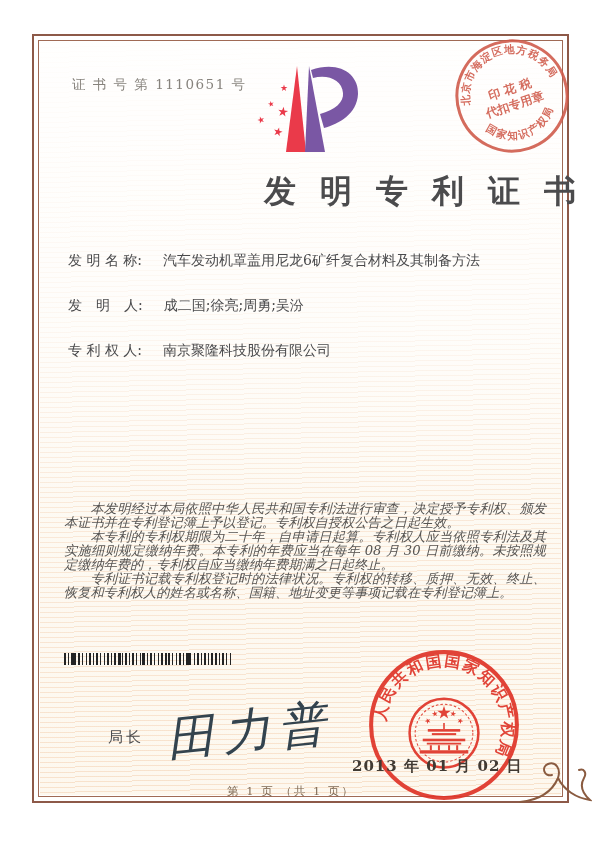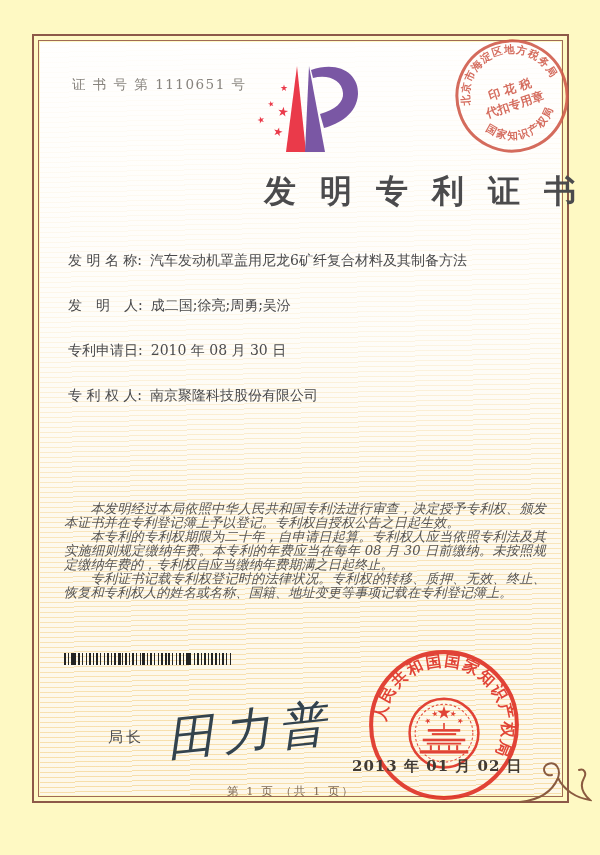--- a/index.html
+++ b/index.html
@@ -1,19 +1,19 @@
 <!DOCTYPE html>
 <html><head>
 <meta charset="utf-8">
 <style>
   * { margin:0; padding:0; box-sizing:border-box; }
   body { background:#e9e7e2; font-family:"DejaVu Serif","Liberation Serif",serif; }
   .page {
     position:relative; width:600px; height:855px; margin:0 auto;
-    background:#fef9c3; overflow:hidden;
+    background:#ffffff; overflow:hidden;
     box-shadow:0 0 6px rgba(0,0,0,.25);
   }
   
   .frame-outer { position:absolute; left:32px; top:34px; right:31px; bottom:52px;
     border:2.5px solid #8d5948; }
   .frame-inner { position:absolute; left:38px; top:40px; right:37px; bottom:58px;
     border:1px solid #a06a55; }
   
   .stripes { position:absolute; left:40px; top:42px; right:39px; bottom:60px;
     background:
@@ -23,21 +23,21 @@
   .cert-no { position:absolute; left:72px; top:76px; font-size:13.5px; color:#86827c;
     letter-spacing:1.5px; white-space:pre; }
   .logo { position:absolute; left:225px; top:58px; width:150px; height:110px; }
   .tax-stamp { position:absolute; left:452px; top:36px; width:120px; height:120px;
     opacity:.88; transform:rotate(-18deg); }
   .title { position:absolute; left:0; right:0; top:170px; text-align:right;
     font-size:32px; font-weight:600; color:#4b4b4d; letter-spacing:24px; text-indent:24px; }
   .fields { position:absolute; left:68px; right:52px; top:250px; font-size:14px; color:#4a4a4c; }
   .field-row { height:45px; line-height:20px; }
   .field-label { white-space:pre; }
-  .field-value { margin-left:8px;text-align:center; }
+  .field-value { margin-left:21px;text-align:center; }
   .body-text { position:absolute; left:64px; right:54px; top:502px;
     font-size:13.2px; line-height:14px; color:#565452; font-style:italic;
     text-align:justify; }
   .body-text p { text-indent:2em; }
   .barcode { position:absolute; left:64px; top:653px; width:168px; height:12px;
     background:
       repeating-linear-gradient(90deg, transparent 0 9px, #242424 9px 11px, transparent 11px 23px),
       repeating-linear-gradient(90deg, #242424 0 1.5px, transparent 1.5px 3.6px);
   }
   .signer { position:absolute; left:108px; top:728px; font-size:15px; color:#4b4b4d; letter-spacing:3px; }
@@ -95,23 +95,20 @@
   <div class="title">发明专利证书</div>
 
   <div class="fields">
     <div class="field-row">
       <span class="field-label">发 明 名 称:</span><span class="field-value">汽车发动机罩盖用尼龙6矿纤复合材料及其制备方法</span>
     </div>
     <div class="field-row">
       <span class="field-label">发　明　人:</span><span class="field-value">成二国;徐亮;周勇;吴汾</span>
     </div>
     <div class="field-row">
-      <span class="field-label">专利申请日:</span><span class="field-value">2010 年 08 月 30 日</span>
-    </div>
-    <div class="field-row">
       <span class="field-label">专 利 权 人:</span><span class="field-value">南京聚隆科技股份有限公司</span>
     </div>
   </div>
 
   <div class="body-text">
     <p>本发明经过本局依照中华人民共和国专利法进行审查，决定授予专利权、颁发本证书并在专利登记簿上予以登记。专利权自授权公告之日起生效。</p>
     <p>本专利的专利权期限为二十年，自申请日起算。专利权人应当依照专利法及其实施细则规定缴纳年费。本专利的年费应当在每年 08 月 30 日前缴纳。未按照规定缴纳年费的，专利权自应当缴纳年费期满之日起终止。</p>
     <p>专利证书记载专利权登记时的法律状况。专利权的转移、质押、无效、终止、恢复和专利权人的姓名或名称、国籍、地址变更等事项记载在专利登记簿上。</p>
   </div>
 

